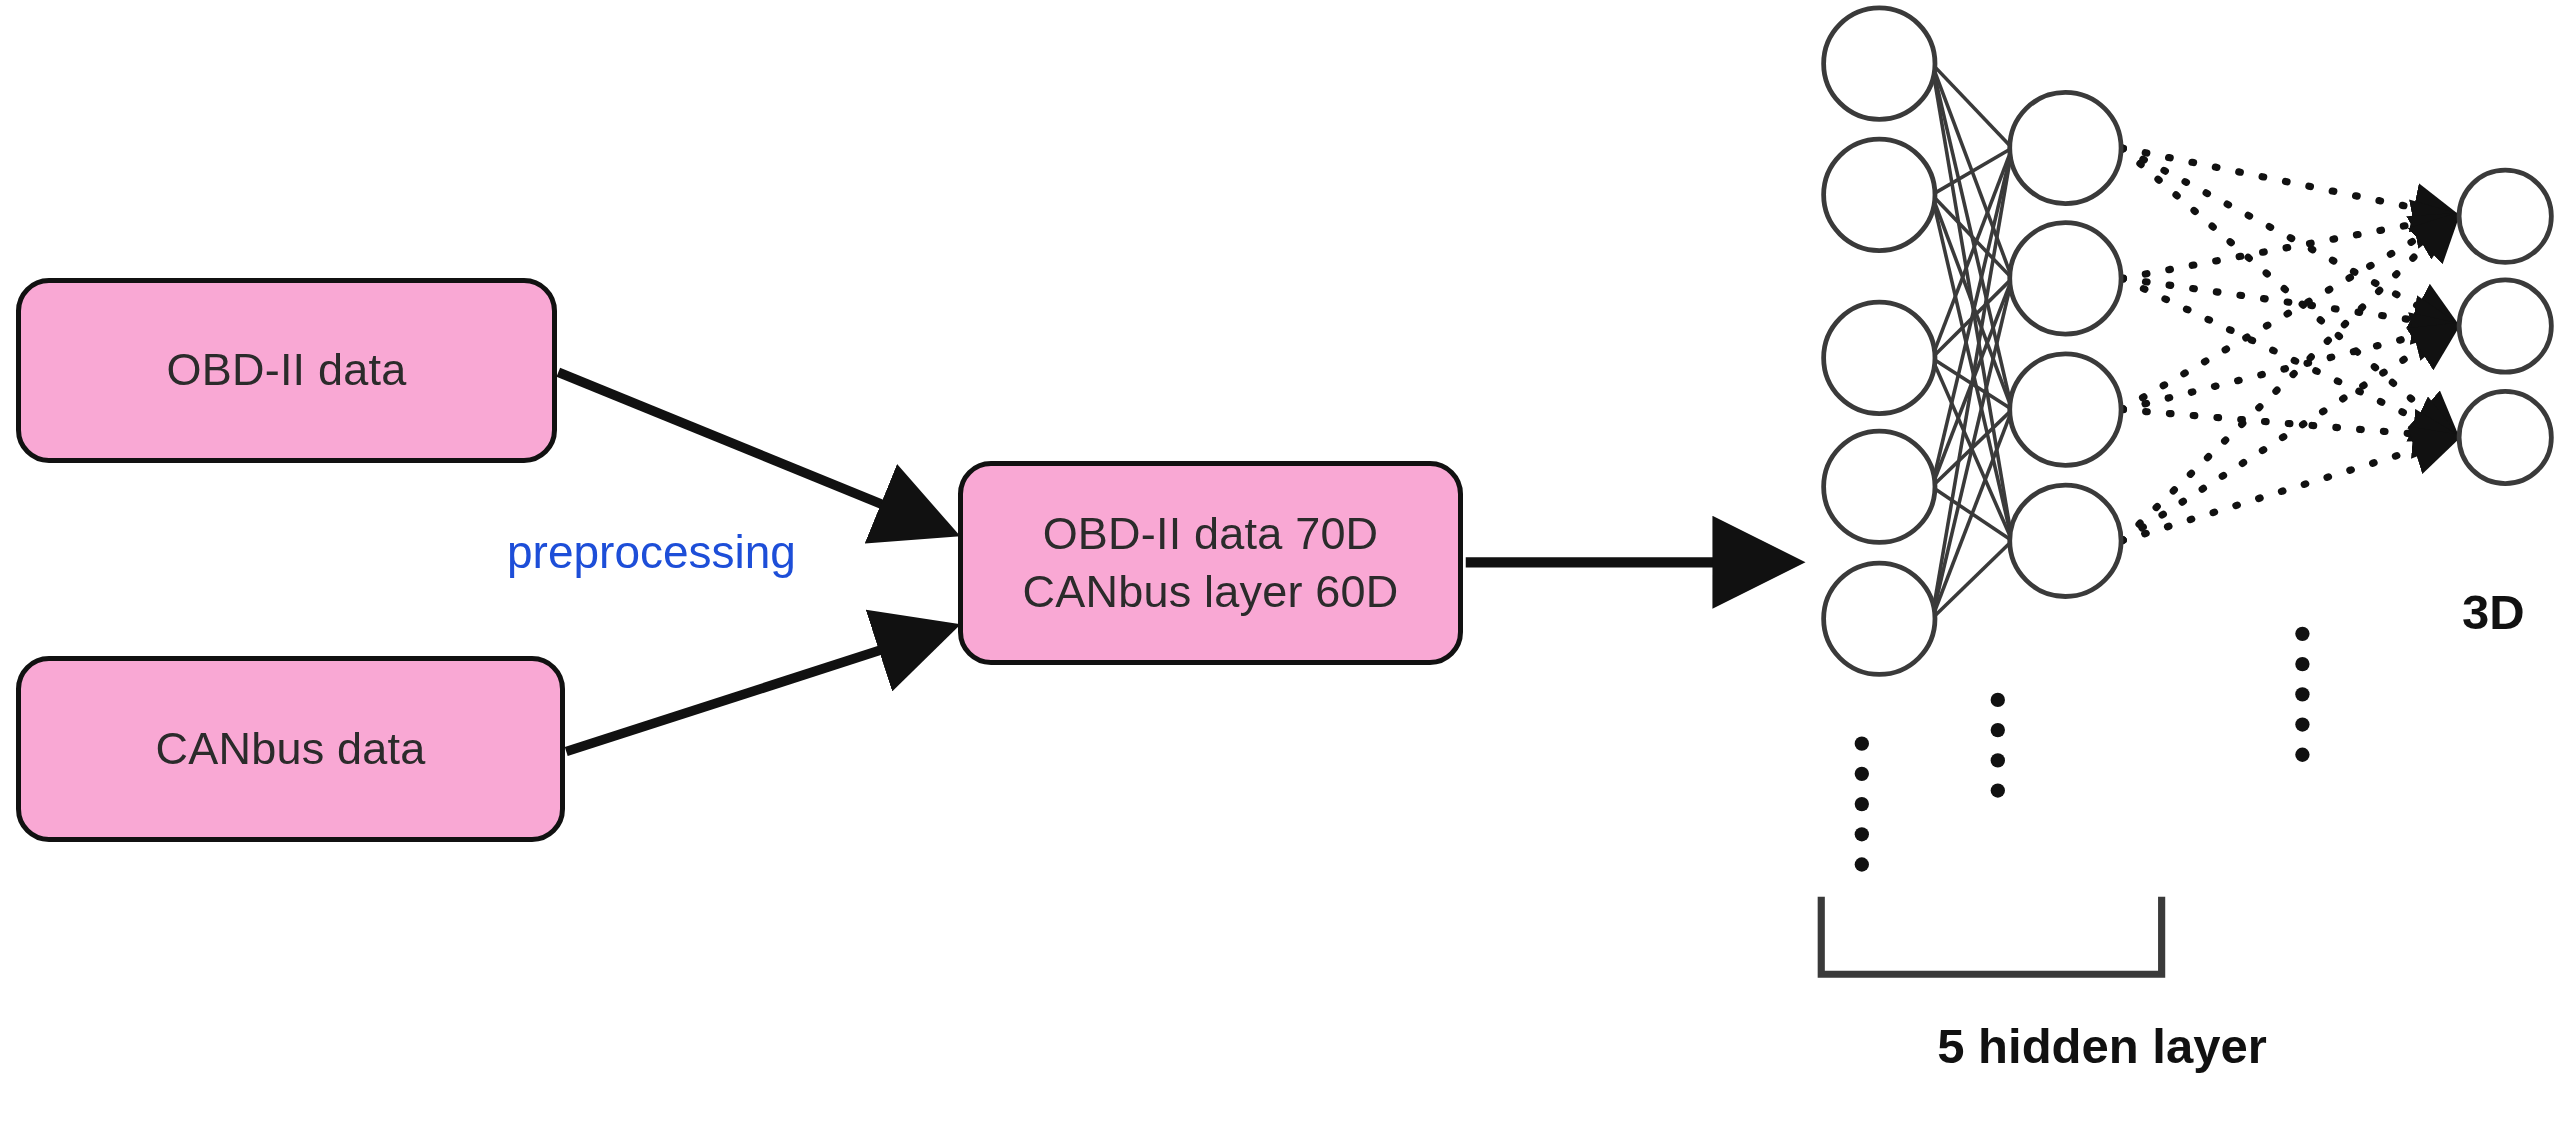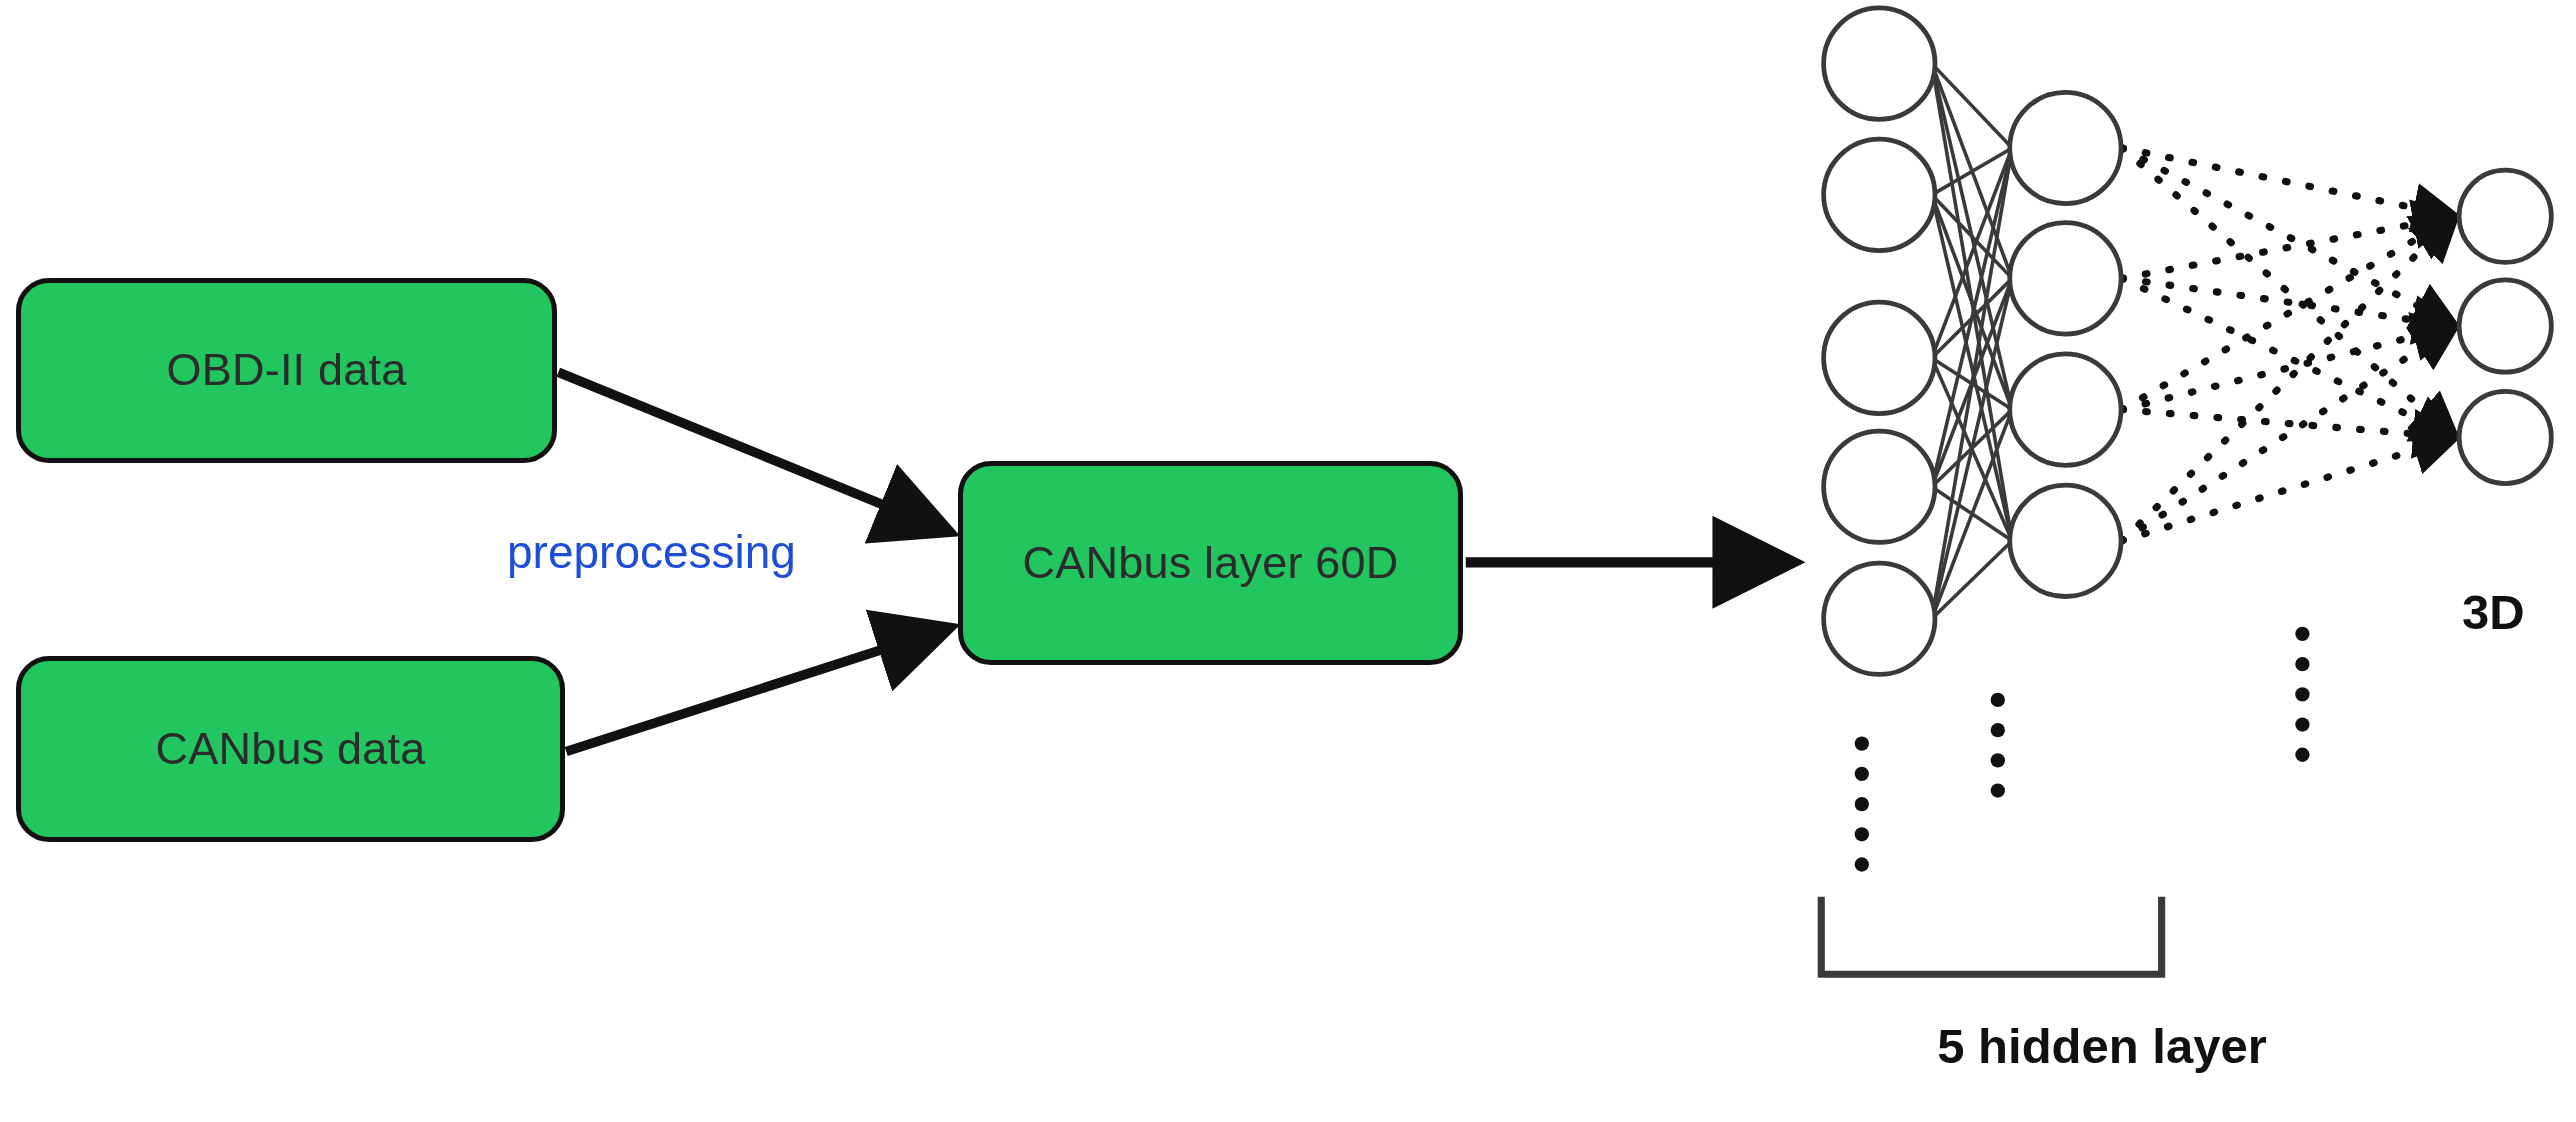--- a/index.html
+++ b/index.html
@@ -9,21 +9,21 @@
     background:#ffffff;
     overflow:hidden;
     font-family:"Liberation Sans", sans-serif;
   }
   #stage svg.layer{
     position:absolute;left:0;top:0;width:2576px;height:1123px;
     pointer-events:none;
   }
   .box{
     position:absolute;
-    background:#22c55e;
+    background:#f9a8d4;
     border:5.6px solid #111111;
     border-radius:33px;
     box-sizing:border-box;
     display:flex;
     flex-direction:column;
     align-items:center;
     justify-content:center;
   }
   .box .line{
     color:#2b2b2b;
@@ -181,20 +181,21 @@
 
   <div class="box" id="box-obd">
     <span class="line">OBD-II data</span>
   </div>
 
   <div class="box" id="box-can">
     <span class="line">CANbus data</span>
   </div>
 
   <div class="box" id="box-pre">
+    <span class="line">OBD-II data 70D</span>
     <span class="line">CANbus layer 60D</span>
   </div>
 
   <div class="free-label" id="label-preprocessing">preprocessing</div>
 
   <div class="free-label" id="label-3d">3D</div>
 
   <div class="free-label" id="label-hidden">5 hidden layer</div>
 
 </div>

